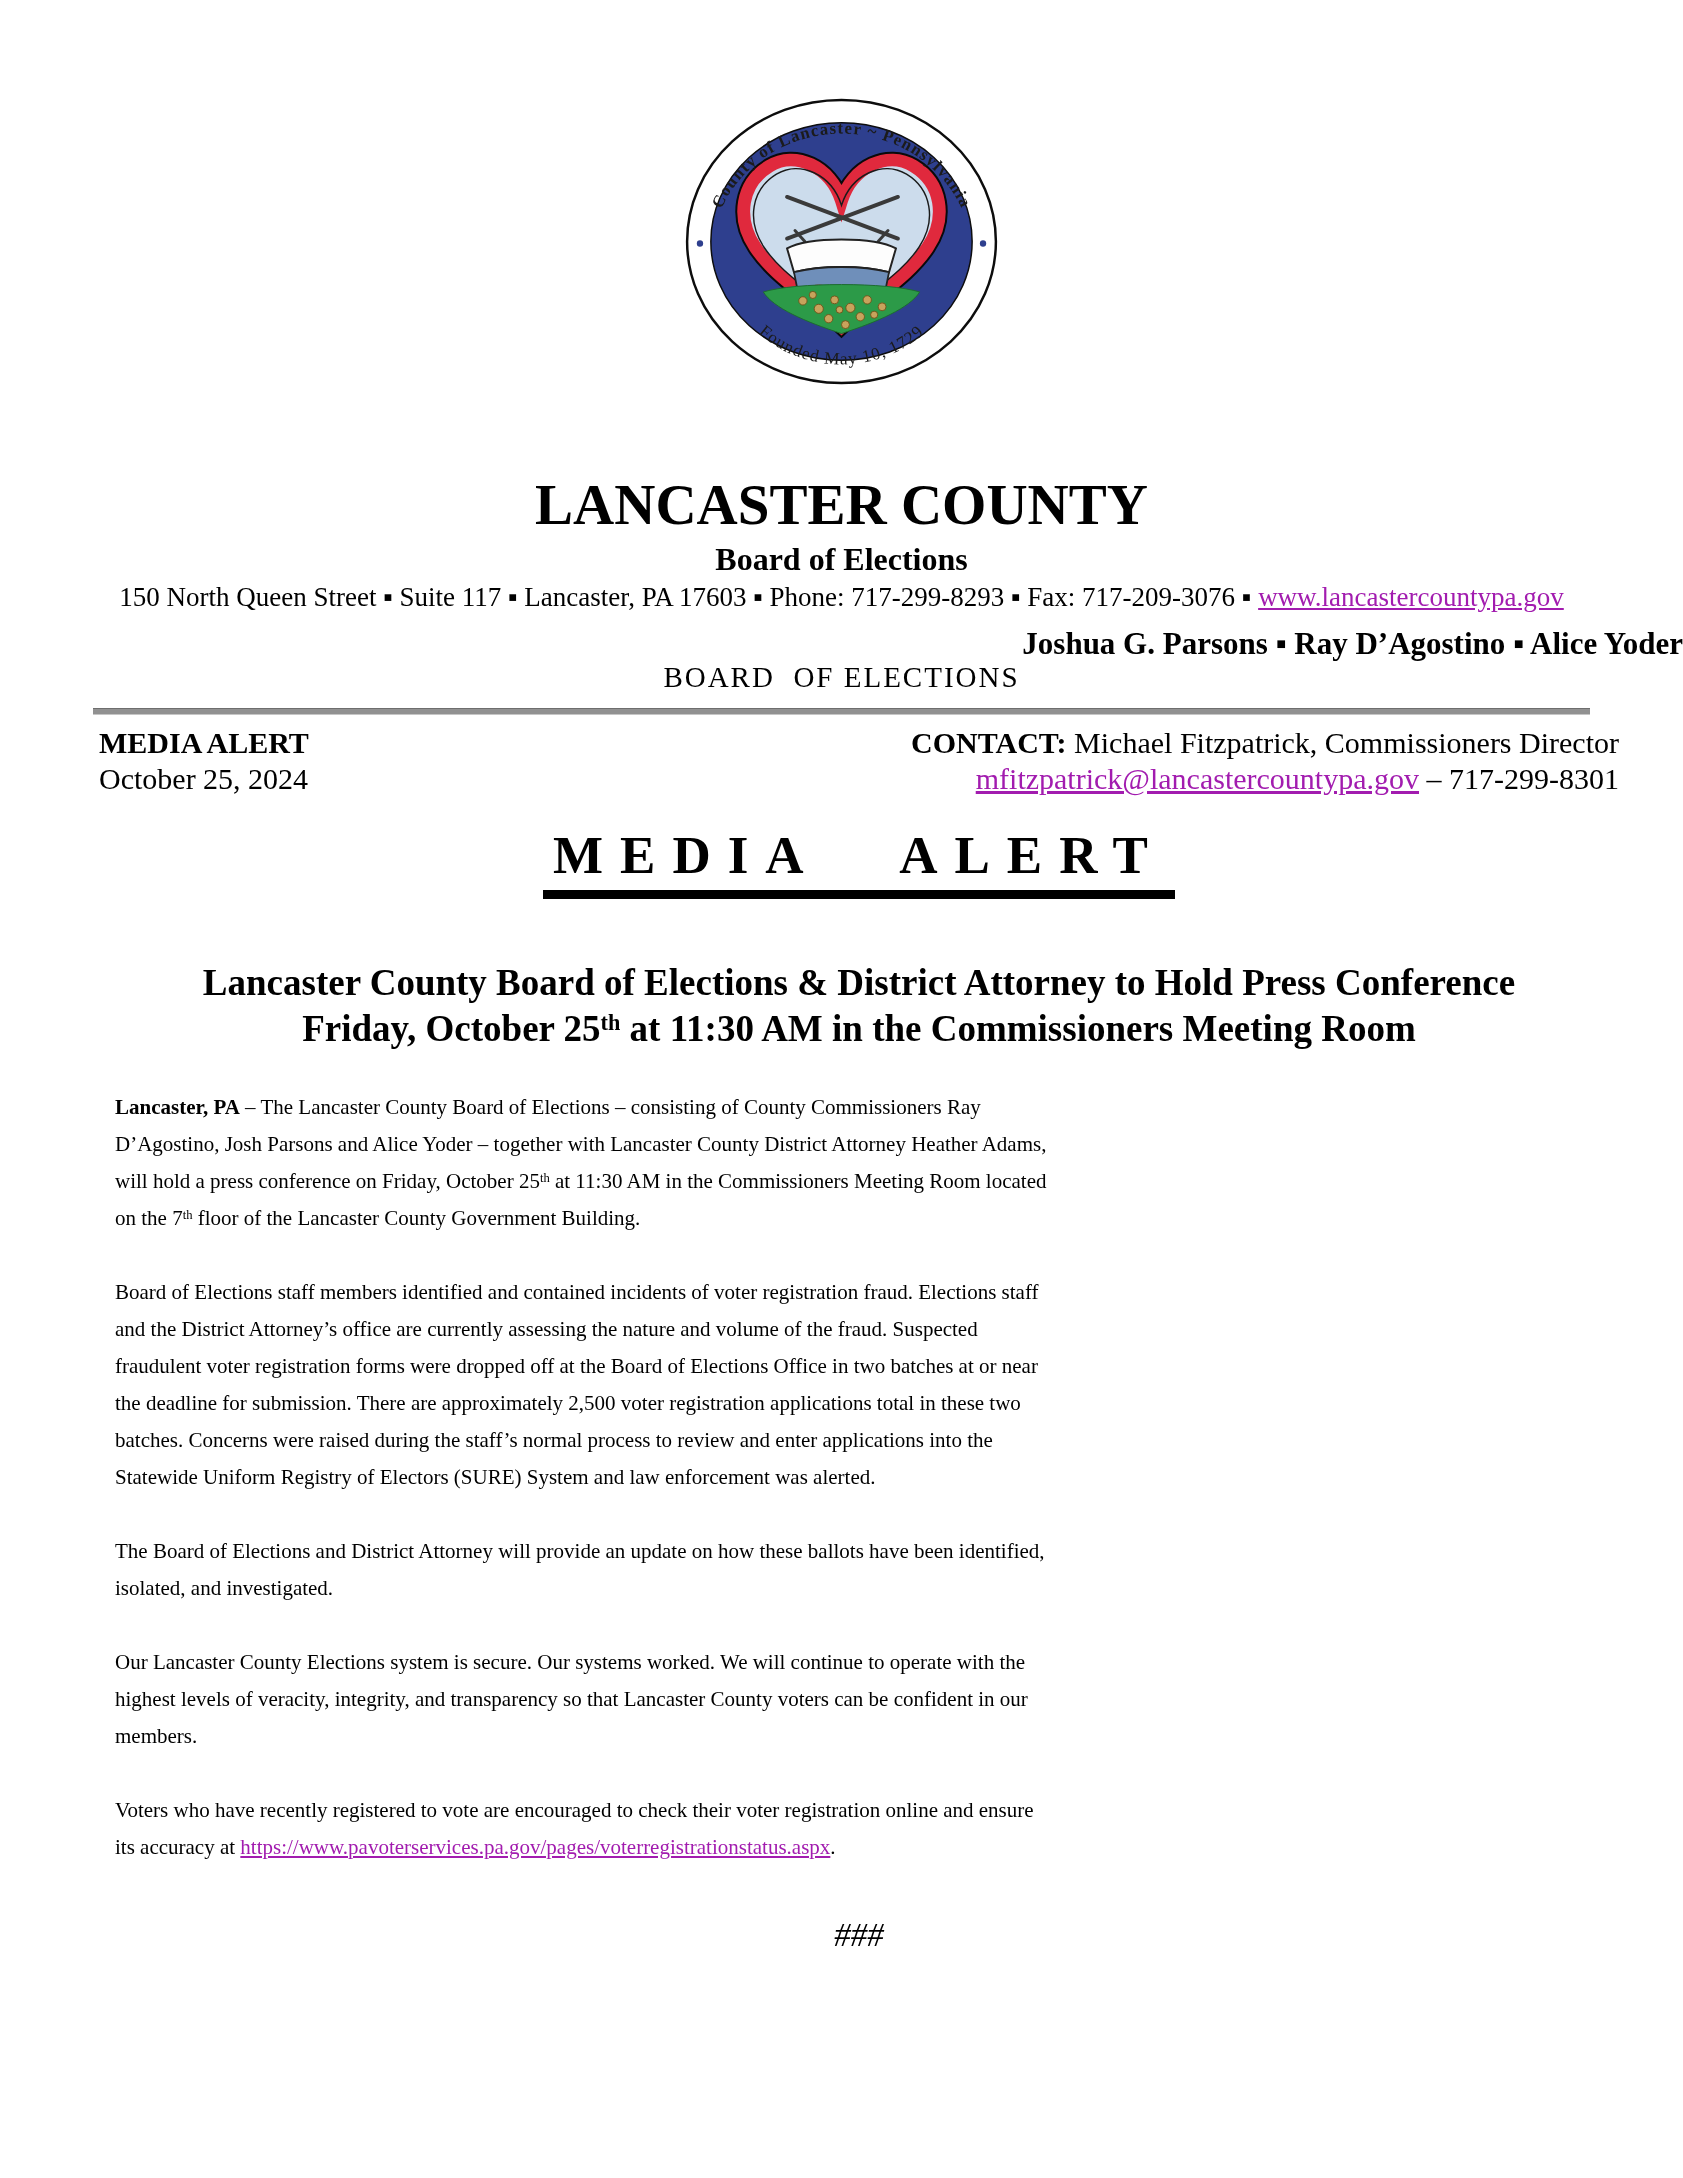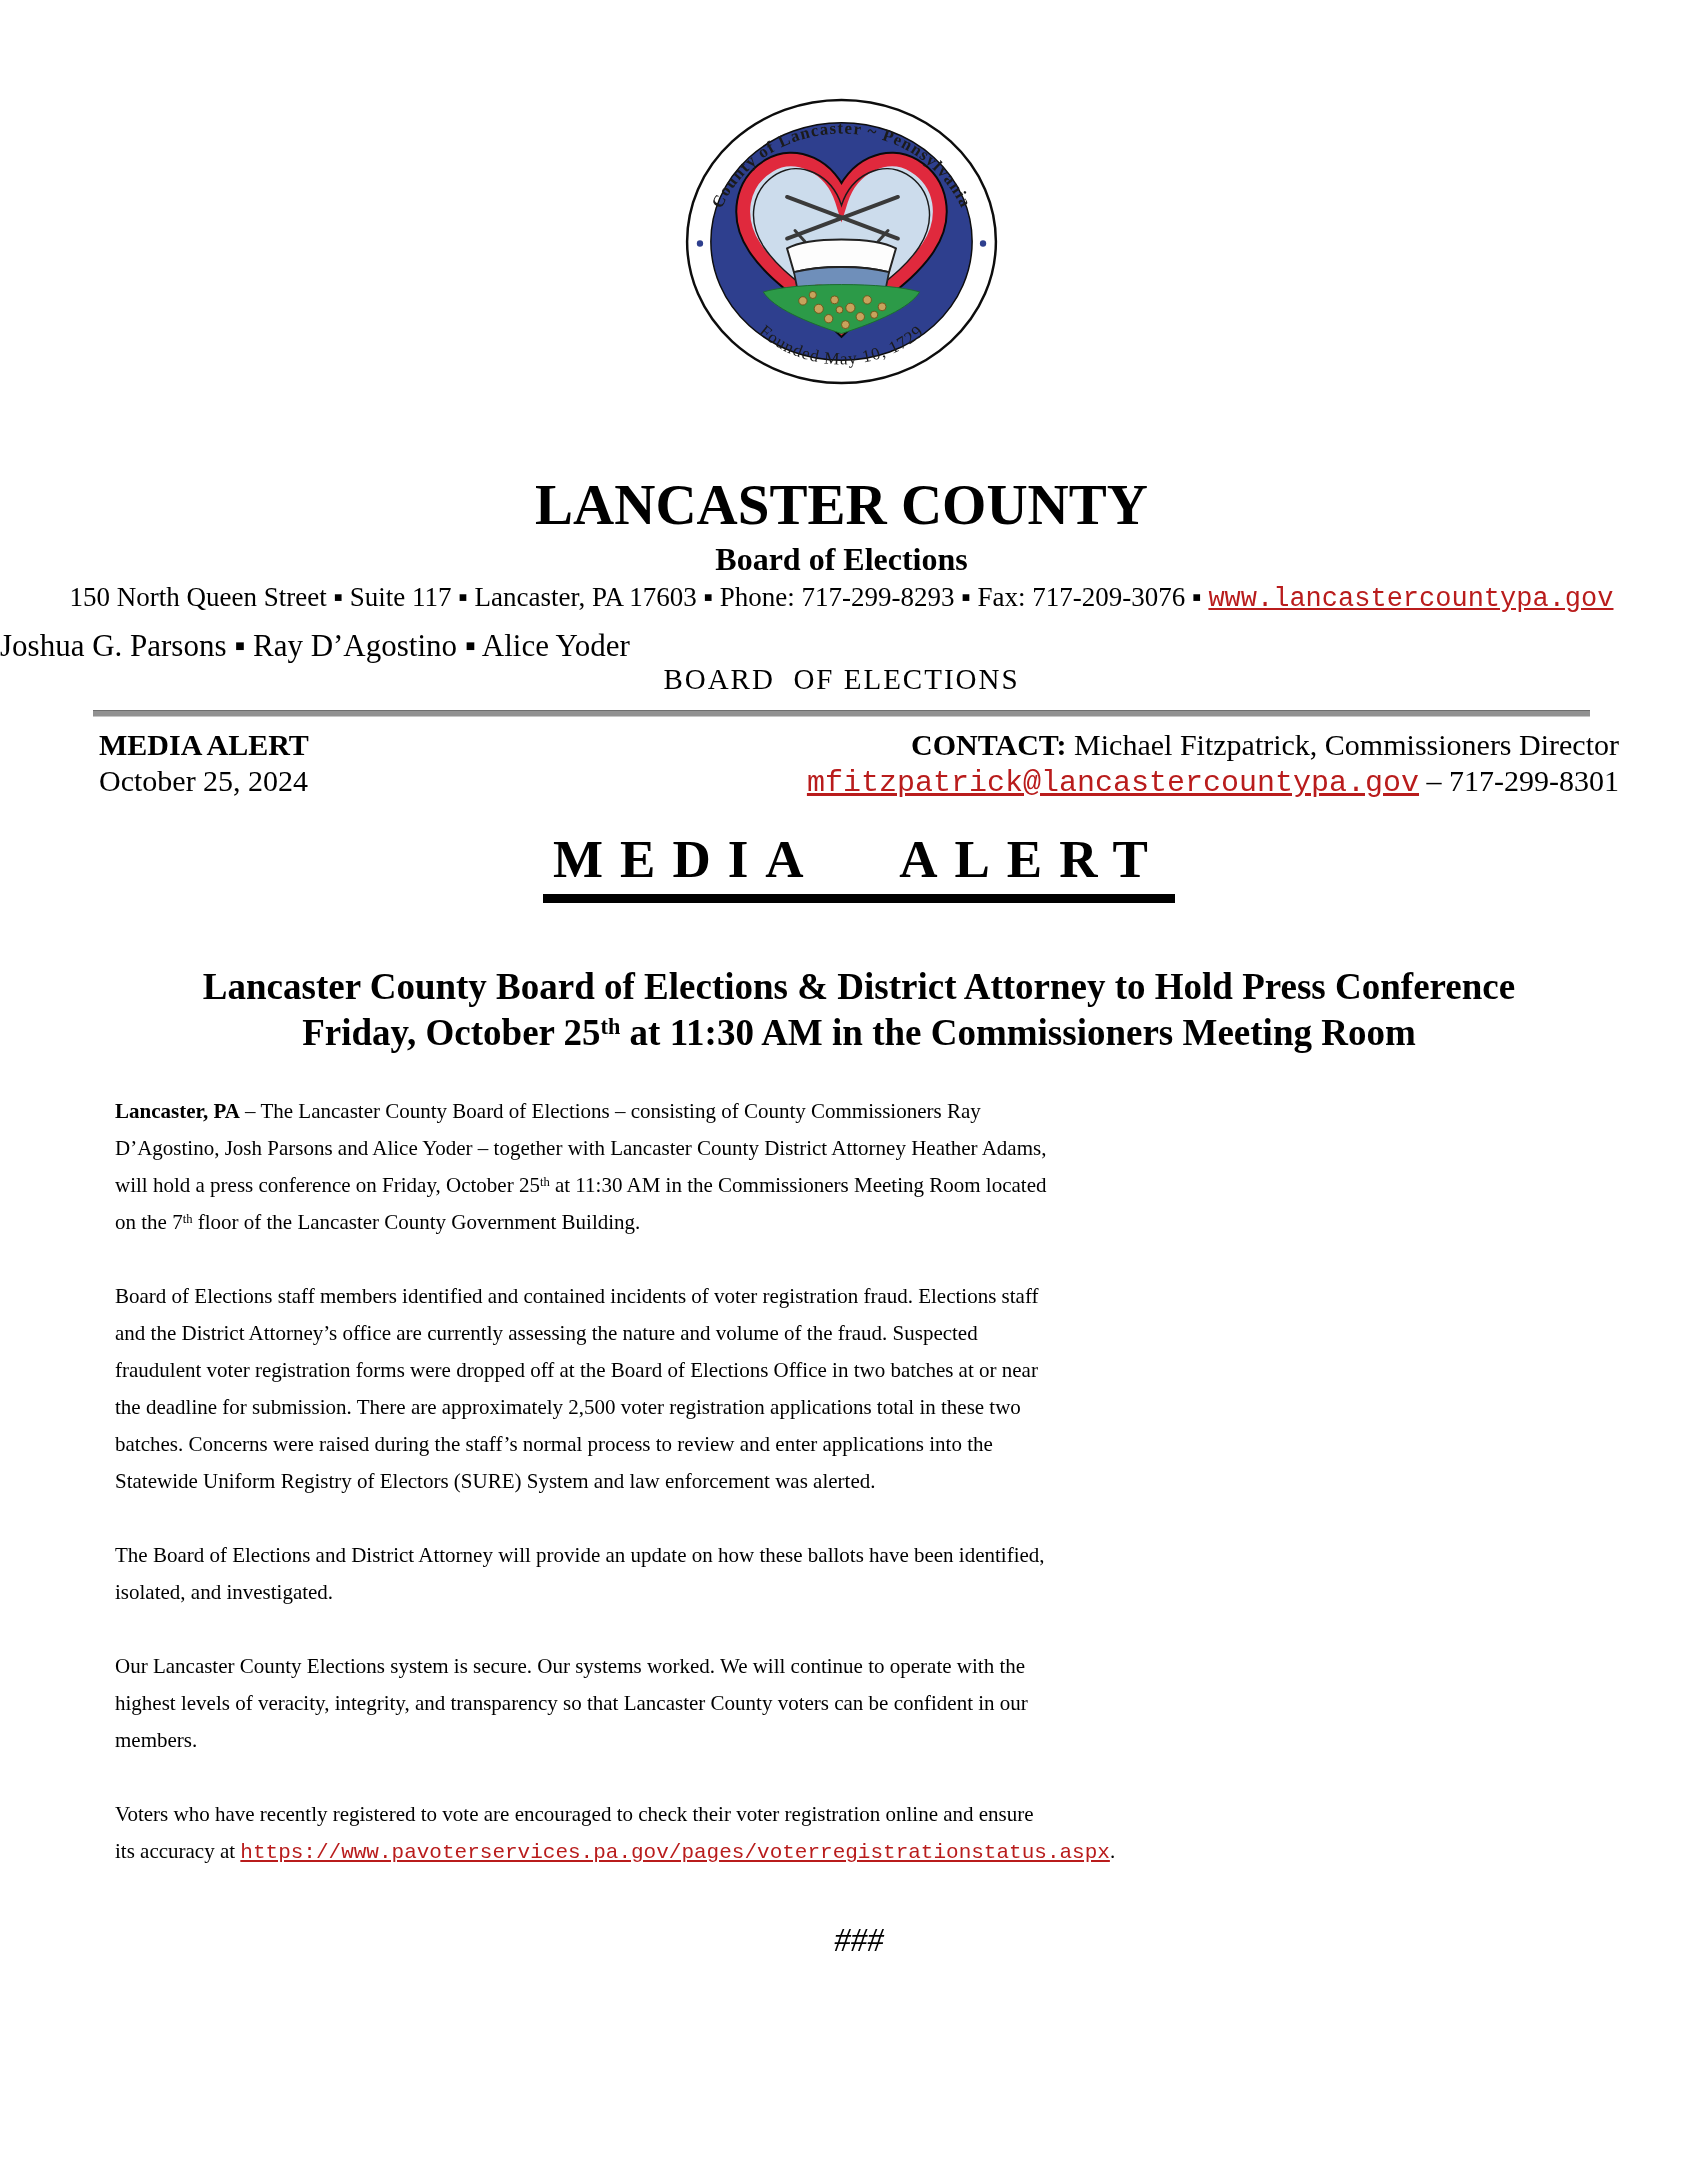--- a/index.html
+++ b/index.html
@@ -8,38 +8,38 @@
     font-family:"Liberation Serif","DejaVu Serif",serif;
     position:relative;overflow:hidden;
   }
   .content{padding:0 64px 0 99px;}
   
   .seal-wrap{padding-top:97px;text-align:center;}
   
   .org-title{margin-top:84px;font-size:57px;line-height:61px;font-weight:bold;text-align:center;letter-spacing:0px;}
   .org-sub{margin-top:6px;font-size:32px;line-height:36px;font-weight:bold;text-align:center;}
   .org-address{margin-top:4px;font-size:27px;line-height:32px;text-align:center;}
-  .commissioners{margin-top:14px;font-size:31px;line-height:34px;font-weight:normal;text-align:left;}
+  .commissioners{margin-top:14px;font-size:31px;line-height:34px;font-weight:bold;text-align:right;}
   .board-label{margin-top:0px;font-size:29px;line-height:33px;text-align:center;letter-spacing:2px;white-space:pre;}
   .rule{margin:14px auto 0 auto;width:1497px;height:7px;background:#919191;border-top:1px solid #6e6e6e;border-bottom:1px solid #c6c6c6;box-sizing:border-box;}
   
   .meta{margin-top:10px;display:flex;justify-content:space-between;align-items:flex-start;font-size:30px;line-height:36px;}
   .meta .right{text-align:right;}
   .b{font-weight:bold;}
   
   .alert-wrap{margin-top:30px;text-align:center;}
   .alert-heading{
     display:inline-block;font-size:53px;line-height:57px;font-weight:bold;
     letter-spacing:17px;word-spacing:12px;border-bottom:9px solid #000;padding:0 10px 6px 10px;white-space:pre;
   }
   .headline{margin-top:61px;font-size:37px;line-height:46px;font-weight:bold;text-align:center;}
   
   .bodytext{width:1520px;}
   .bodytext p{margin:37px 0 0 16px;font-size:21px;line-height:37px;}
-  a.lnk{color:#b91c1c;text-decoration:underline;cursor:pointer;font-family:Liberation Mono, monospace;}
+  a.lnk{color:#a21caf;text-decoration:underline;cursor:pointer;}
   sup{font-size:0.6em;vertical-align:baseline;position:relative;top:-0.5em;line-height:0;font-family:Liberation Serif, serif;}
   .endmark{margin-top:51px;text-align:center;font-size:33px;font-style:italic;}
 </style>
 </head>
 <body>
 
 <div class="page">
 
   <div class="seal-wrap">
     <svg width="315" height="289" viewBox="0 0 318 292" aria-hidden="true">

